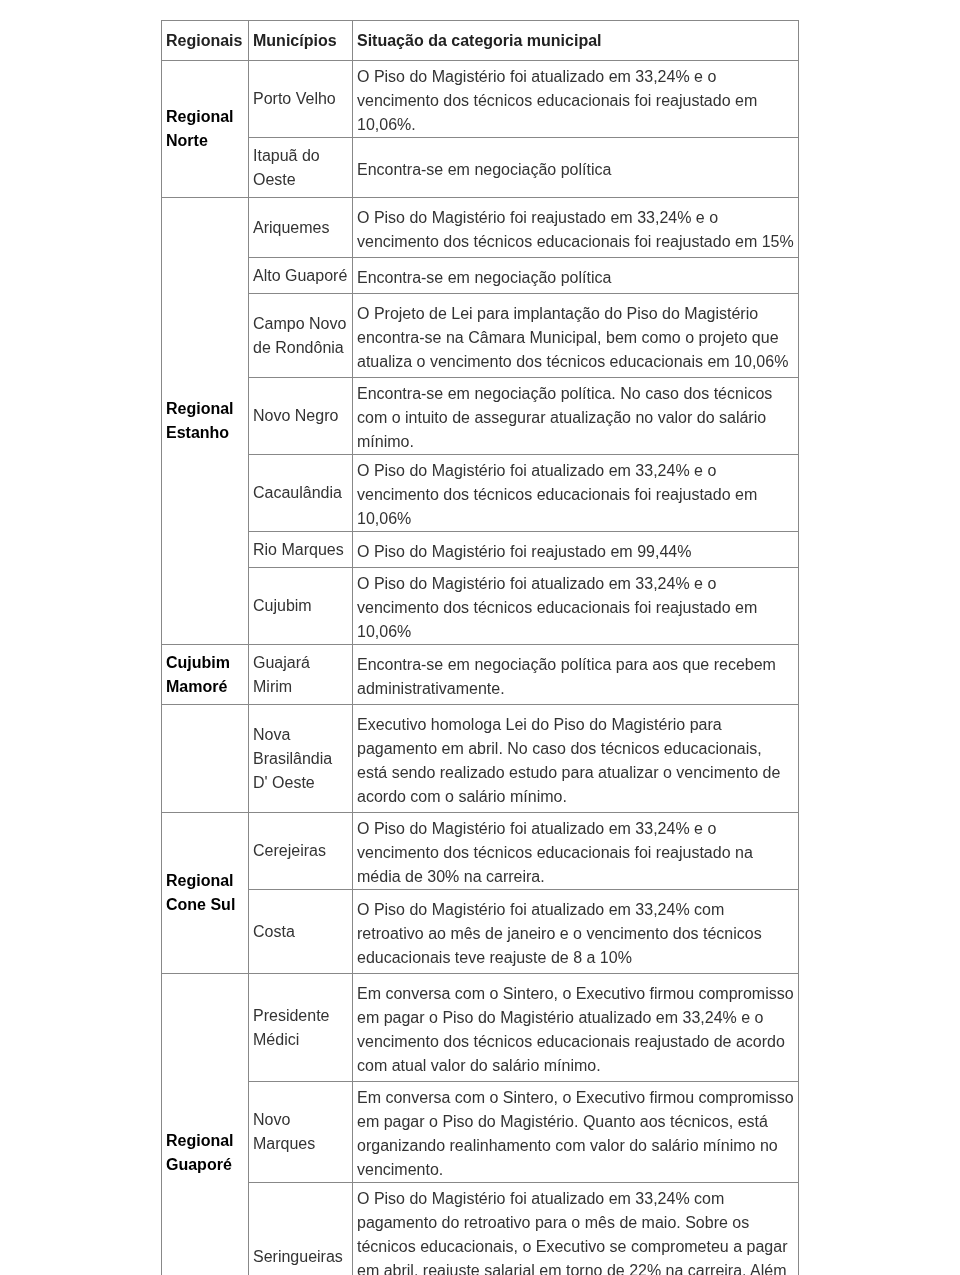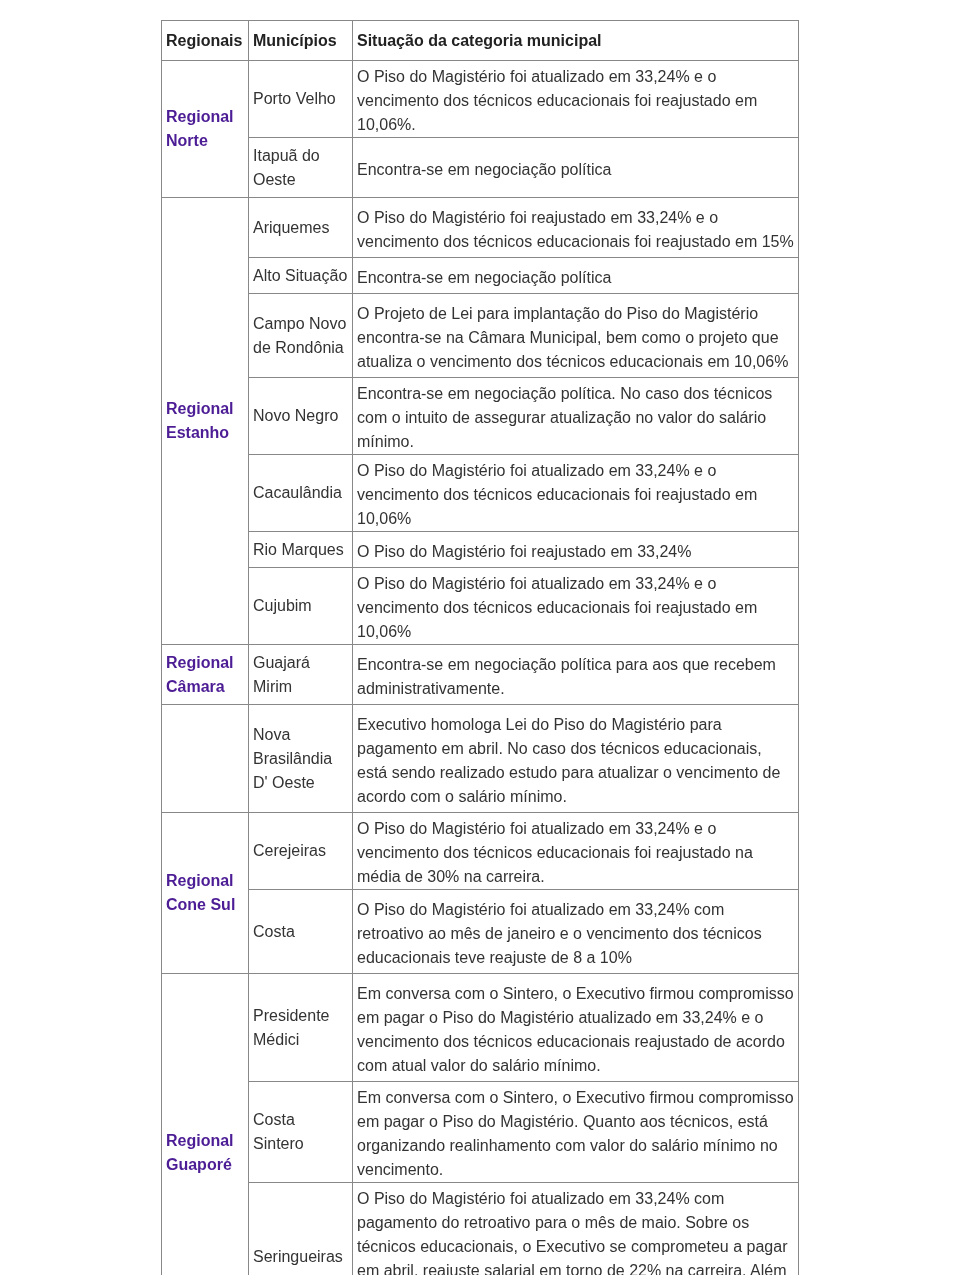--- a/index.html
+++ b/index.html
@@ -14,21 +14,21 @@
     line-height: 24px;
     table-layout: fixed;
   }
   td, th {
     border: 1px solid #888888;
     padding: 0 4px;
     vertical-align: middle;
     text-align: left;
   }
   th { font-weight: bold; color: #222222; height: 39px; }
-  td.reg { font-weight: bold; color: #4c1d95; }
+  td.reg { font-weight: bold; color: #000000; }
   col.c1 { width: 87px; }
   col.c2 { width: 104px; }
   col.c3 { width: 446px; }
   td.sit { padding-top: 4px; }
   tr.h40 td { height: 31px; }
   tr.h64 td.sit { height: 55px; }
   tr.h88 td.sit { height: 79px; }
   tr.h112 td.sit { height: 103px; }
   tr.h136 td.sit { height: 127px; }
 </style>
@@ -59,46 +59,46 @@
       <td>Itapuã do Oeste</td>
       <td class="sit">Encontra-se em negociação política</td>
     </tr>
 
     <tr class="h64">
       <td class="reg" rowspan="7">Regional Estanho</td>
       <td>Ariquemes</td>
       <td class="sit">O Piso do Magistério foi reajustado em 33,24% e o vencimento dos técnicos educacionais foi reajustado em 15%</td>
     </tr>
     <tr class="h40">
-      <td>Alto Situação</td>
+      <td>Alto Guaporé</td>
       <td class="sit">Encontra-se em negociação política</td>
     </tr>
     <tr class="h88">
       <td>Campo Novo de Rondônia</td>
       <td class="sit">O Projeto de Lei para implantação do Piso do Magistério encontra-se na Câmara Municipal, bem como o projeto que atualiza o vencimento dos técnicos educacionais em 10,06%</td>
     </tr>
     <tr class="h64">
       <td>Novo Negro</td>
       <td class="sit">Encontra-se em negociação política. No caso dos técnicos com o intuito de assegurar atualização no valor do salário mínimo.</td>
     </tr>
     <tr class="h64">
       <td>Cacaulândia</td>
       <td class="sit">O Piso do Magistério foi atualizado em 33,24% e o vencimento dos técnicos educacionais foi reajustado em 10,06%</td>
     </tr>
     <tr class="h40">
       <td>Rio Marques</td>
-      <td class="sit">O Piso do Magistério foi reajustado em 33,24%</td>
+      <td class="sit">O Piso do Magistério foi reajustado em 99,44%</td>
     </tr>
     <tr class="h64">
       <td>Cujubim</td>
       <td class="sit">O Piso do Magistério foi atualizado em 33,24% e o vencimento dos técnicos educacionais foi reajustado em 10,06%</td>
     </tr>
 
     <tr class="h64">
-      <td class="reg">Regional Câmara</td>
+      <td class="reg">Cujubim Mamoré</td>
       <td>Guajará Mirim</td>
       <td class="sit">Encontra-se em negociação política para aos que recebem administrativamente.</td>
     </tr>
 
     <tr class="h112">
       <td class="reg"></td>
       <td>Nova Brasilândia D' Oeste</td>
       <td class="sit">Executivo homologa Lei do Piso do Magistério para pagamento em abril. No caso dos técnicos educacionais, está sendo realizado estudo para atualizar o vencimento de acordo com o salário mínimo.</td>
     </tr>
 
@@ -111,21 +111,21 @@
       <td>Costa</td>
       <td class="sit">O Piso do Magistério foi atualizado em 33,24% com retroativo ao mês de janeiro e o vencimento dos técnicos educacionais teve reajuste de 8 a 10%</td>
     </tr>
 
     <tr class="h112">
       <td class="reg" rowspan="3">Regional Guaporé</td>
       <td>Presidente Médici</td>
       <td class="sit">Em conversa com o Sintero, o Executivo firmou compromisso em pagar o Piso do Magistério atualizado em 33,24% e o vencimento dos técnicos educacionais reajustado de acordo com atual valor do salário mínimo.</td>
     </tr>
     <tr class="h88">
-      <td>Costa Sintero</td>
+      <td>Novo Marques</td>
       <td class="sit">Em conversa com o Sintero, o Executivo firmou compromisso em pagar o Piso do Magistério. Quanto aos técnicos, está organizando realinhamento com valor do salário mínimo no vencimento.</td>
     </tr>
     <tr class="h136">
       <td>Seringueiras</td>
       <td class="sit">O Piso do Magistério foi atualizado em 33,24% com pagamento do retroativo para o mês de maio. Sobre os técnicos educacionais, o Executivo se comprometeu a pagar em abril, reajuste salarial em torno de 22% na carreira. Além disso, estabeleceu auxílio alimentação de R$200 para todas as categorias.</td>
     </tr>
   </tbody>
 </table>
 
 </body></html>

